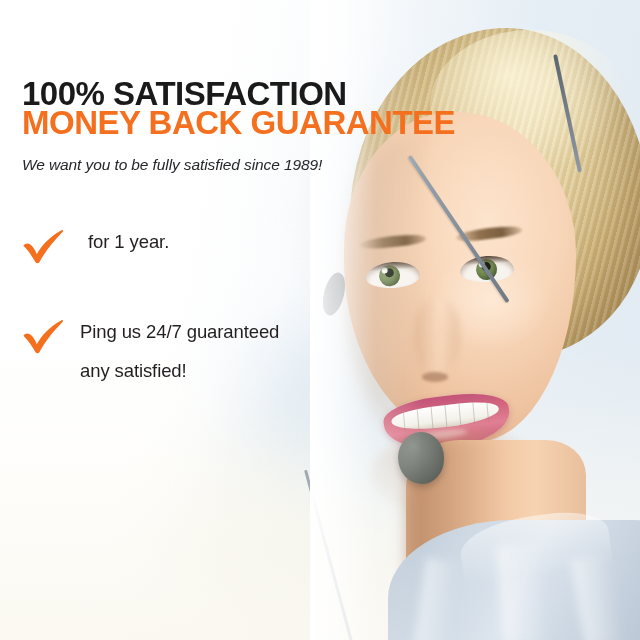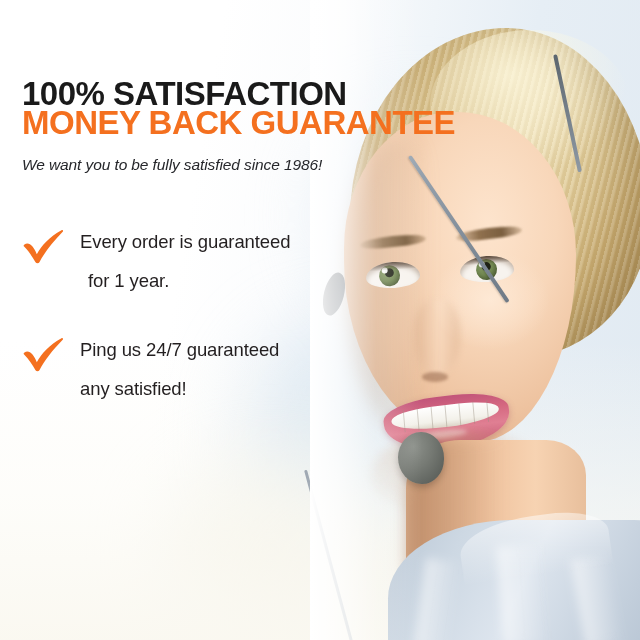--- a/index.html
+++ b/index.html
@@ -520,35 +520,34 @@
     <div class="boom"></div>
     <div class="mic-ball"></div>
     <div class="cable"></div>
 
     <div class="photo-fade"></div>
   </div>
 
   <div class="content">
     <div class="headline-1">100% SATISFACTION</div>
     <div class="headline-2">MONEY BACK GUARANTEE</div>
-    <div class="tagline">We want you to be fully satisfied since 1986!</div>
+    <div class="tagline">We want you to be fully satisfied since 1989!</div>
 
     <div class="bullets">
 
       <div class="bullet bullet-1">
         <span class="check">
           <svg viewBox="0 0 42 36" width="42" height="36" aria-hidden="true">
             <path d="M2.5 16.5 C5 14.5 8 15.5 10.5 18.5 C12.2 20.6 13.6 23.2 14.8 26.2
                      C19.5 17.6 27.5 8.8 39.5 2.2 C40.6 1.6 41.6 2.9 40.7 3.8
                      C30.5 14.2 22.6 24.4 17.4 34.2 C16.6 35.7 14.4 35.7 13.5 34.2
                      C10.6 29.2 6.9 23.4 2.1 18.6 C1.3 17.8 1.6 17.2 2.5 16.5 Z" fill="#f4701f"></path>
           </svg>
         </span>
         <div class="bullet-text">
-          <span class="ln">Every order is guaranteed</span>
           <span class="ln indent"><span>for </span><b>1 year</b><span>.</span></span>
         </div>
       </div>
 
 
       <div class="bullet bullet-3">
         <span class="check">
           <svg viewBox="0 0 42 36" width="42" height="36" aria-hidden="true">
             <path d="M2.5 16.5 C5 14.5 8 15.5 10.5 18.5 C12.2 20.6 13.6 23.2 14.8 26.2
                      C19.5 17.6 27.5 8.8 39.5 2.2 C40.6 1.6 41.6 2.9 40.7 3.8

